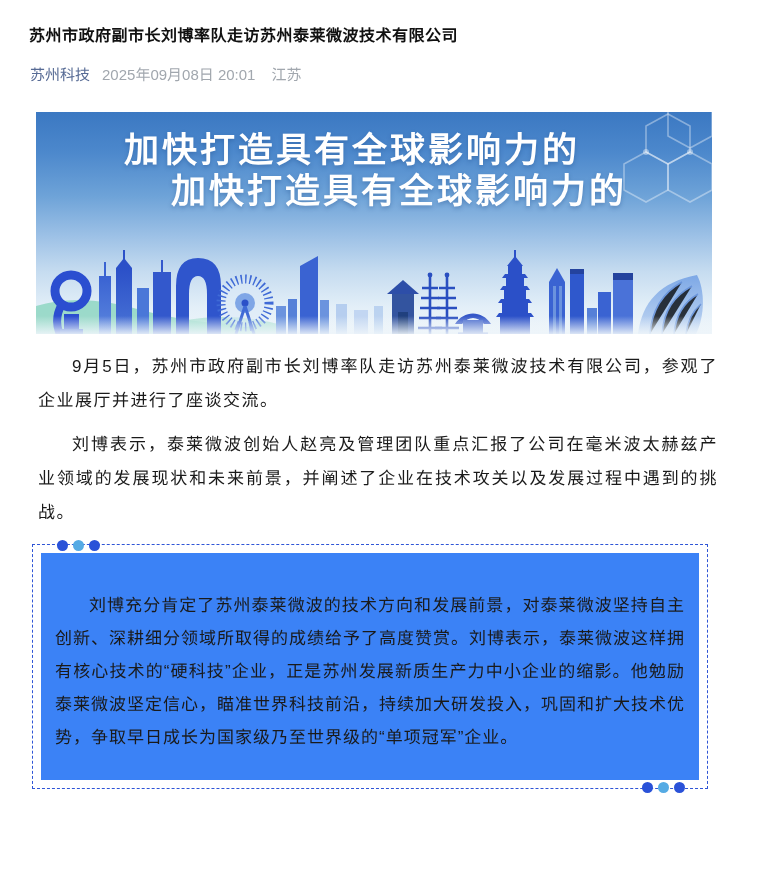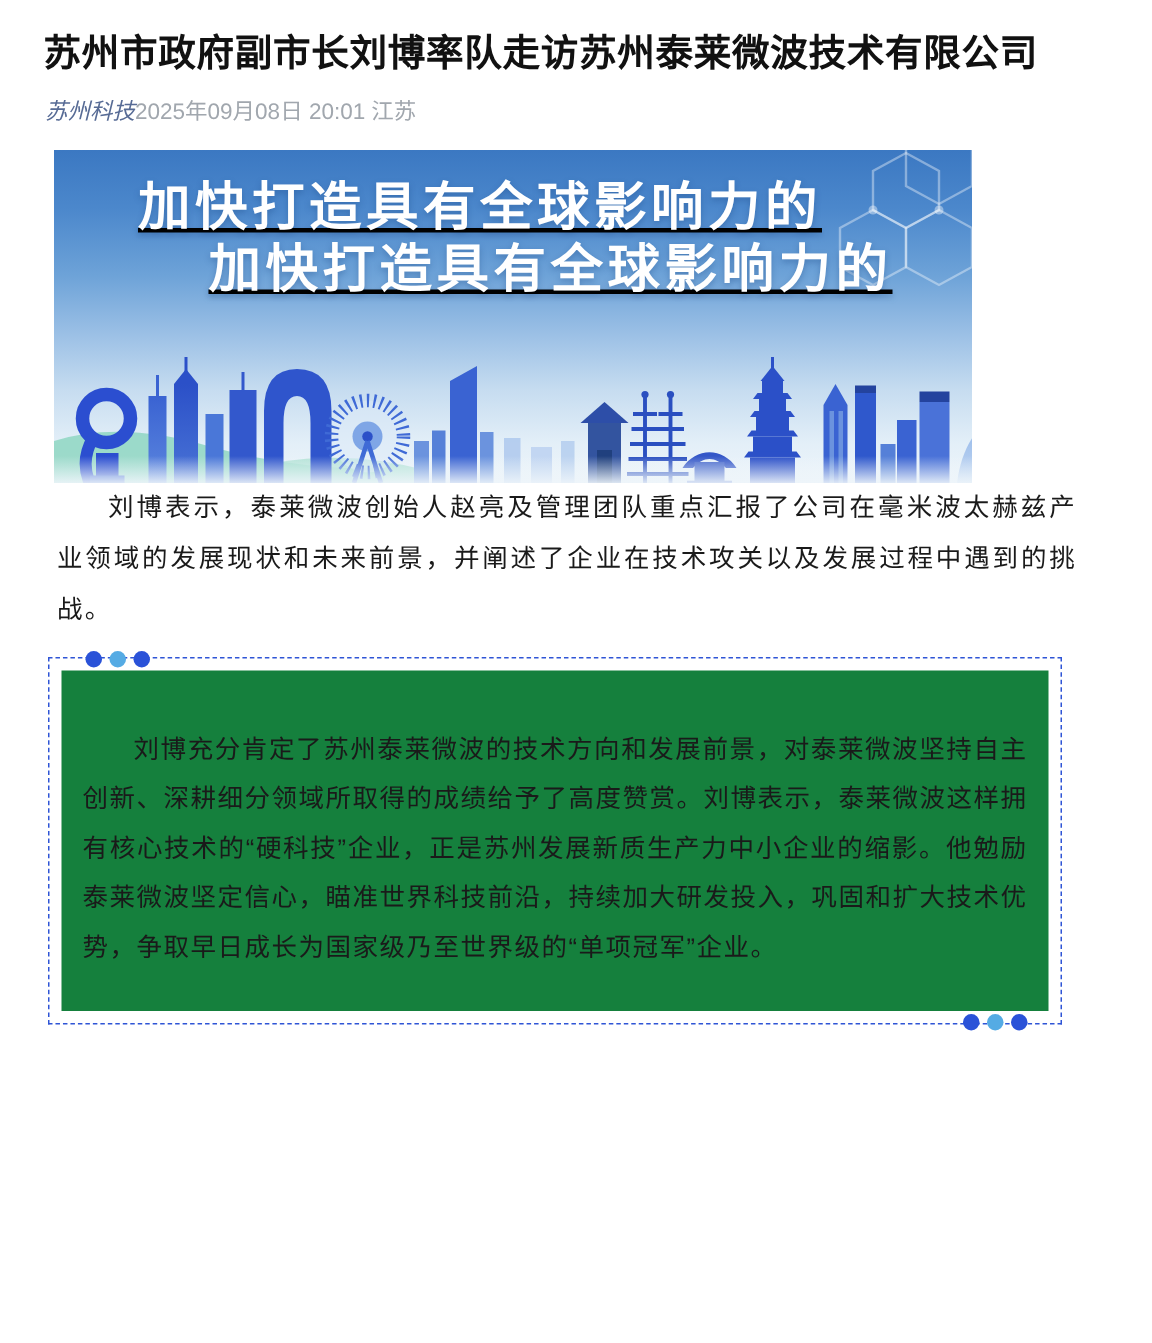--- a/index.html
+++ b/index.html
@@ -6,36 +6,36 @@
   body{
     width:768px;height:895px;overflow:hidden;
     font-family:"Liberation Sans","DejaVu Sans",sans-serif;
     -webkit-font-smoothing:antialiased;
   }
   .page{position:relative;width:768px;padding-top:20px;box-sizing:border-box;}
 
   
   .article-title{
     margin:0 30px 12px 29px;
-    font-size:25px;line-height:32px;font-weight:700;color:#111111;
+    font-size:16px;line-height:32px;font-weight:700;color:#111111;
     letter-spacing:0.5px;
   }
   .meta-row{
     margin:0 30px 0 30px;height:21px;
     font-size:15px;line-height:21px;color:#a1a7ae;
     display:flex;align-items:center;
   }
-  .meta-row .account{font-weight:500;cursor:pointer;font-style:italic;}
-  .meta-row .date{margin-right:4px;}
+  .meta-row .account{font-weight:500;margin-right:12px;cursor:pointer;}
+  .meta-row .date{margin-right:16px;}
 
   
   .banner{
-    position:relative;margin:15px 0 0 36px;width:612px;height:222px;
+    position:relative;margin:27px 0 0 36px;width:676px;height:222px;
     background:linear-gradient(180deg,#3b78c2 0%,#4c88cc 18%,#6ea3d8 38%,#9dc1e6 56%,#c6dcf0 72%,#e3eff8 88%,#eef5fa 100%);
-    overflow:hidden;cursor:pointer;text-decoration:underline;
+    overflow:hidden;cursor:pointer;
   }
   .banner-text{
     position:relative;z-index:3;padding-top:18px;
     font-family:"Liberation Serif","DejaVu Serif",serif;
     font-weight:700;color:#ffffff;font-size:35px;line-height:41px;
     letter-spacing:3px;text-align:center;
     text-shadow:0 2px 4px rgba(25,70,130,0.35);
   }
   .banner-text .l1{position:relative;left:-22px;}
   .banner-text .l2{position:relative;left:25px;}
@@ -202,30 +202,31 @@
         <path d="M614,88 C616,62 628,46 646,36"></path>
         <path d="M626,88 C628,64 638,50 656,40"></path>
         <path d="M638,88 C640,68 648,56 662,48"></path>
         <path d="M650,88 C652,72 658,64 665,58"></path>
       </g>
 
       <rect x="0" y="70" width="676" height="18" fill="url(#mist)"></rect>
     </svg>
   </div>
 
+  <p class="body-para first">9月5日，苏州市政府副市长刘博率队走访苏州泰莱微波技术有限公司，参观了企业展厅并进行了座谈交流。</p>
   <p class="body-para">刘博表示，泰莱微波创始人赵亮及管理团队重点汇报了公司在毫米波太赫兹产业领域的发展现状和未来前景，并阐述了企业在技术攻关以及发展过程中遇到的挑战。</p>
 
   <div class="quote-box" style="border-color: rgb(47, 85, 214);">
     <span class="dots top">
       <span class="dot" style="background-color: rgb(42, 82, 216);"></span>
       <span class="dot" style="background-color: rgb(85, 171, 228);"></span>
       <span class="dot" style="background-color: rgb(42, 82, 216);"></span>
     </span>
 
-    <div class="quote-inner" style="background-color: #15803d;">
+    <div class="quote-inner" style="background-color: #3b82f6;">
       <p class="quote-text">刘博充分肯定了苏州泰莱微波的技术方向和发展前景，对泰莱微波坚持自主创新、深耕细分领域所取得的成绩给予了高度赞赏。刘博表示，泰莱微波这样拥有核心技术的“硬科技”企业，正是苏州发展新质生产力中小企业的缩影。他勉励泰莱微波坚定信心，瞄准世界科技前沿，持续加大研发投入，巩固和扩大技术优势，争取早日成长为国家级乃至世界级的“单项冠军”企业。</p>
     </div>
 
     <span class="dots bottom">
       <span class="dot" style="background-color: rgb(42, 82, 216);"></span>
       <span class="dot" style="background-color: rgb(85, 171, 228);"></span>
       <span class="dot" style="background-color: rgb(42, 82, 216);"></span>
     </span>
   </div>
 

